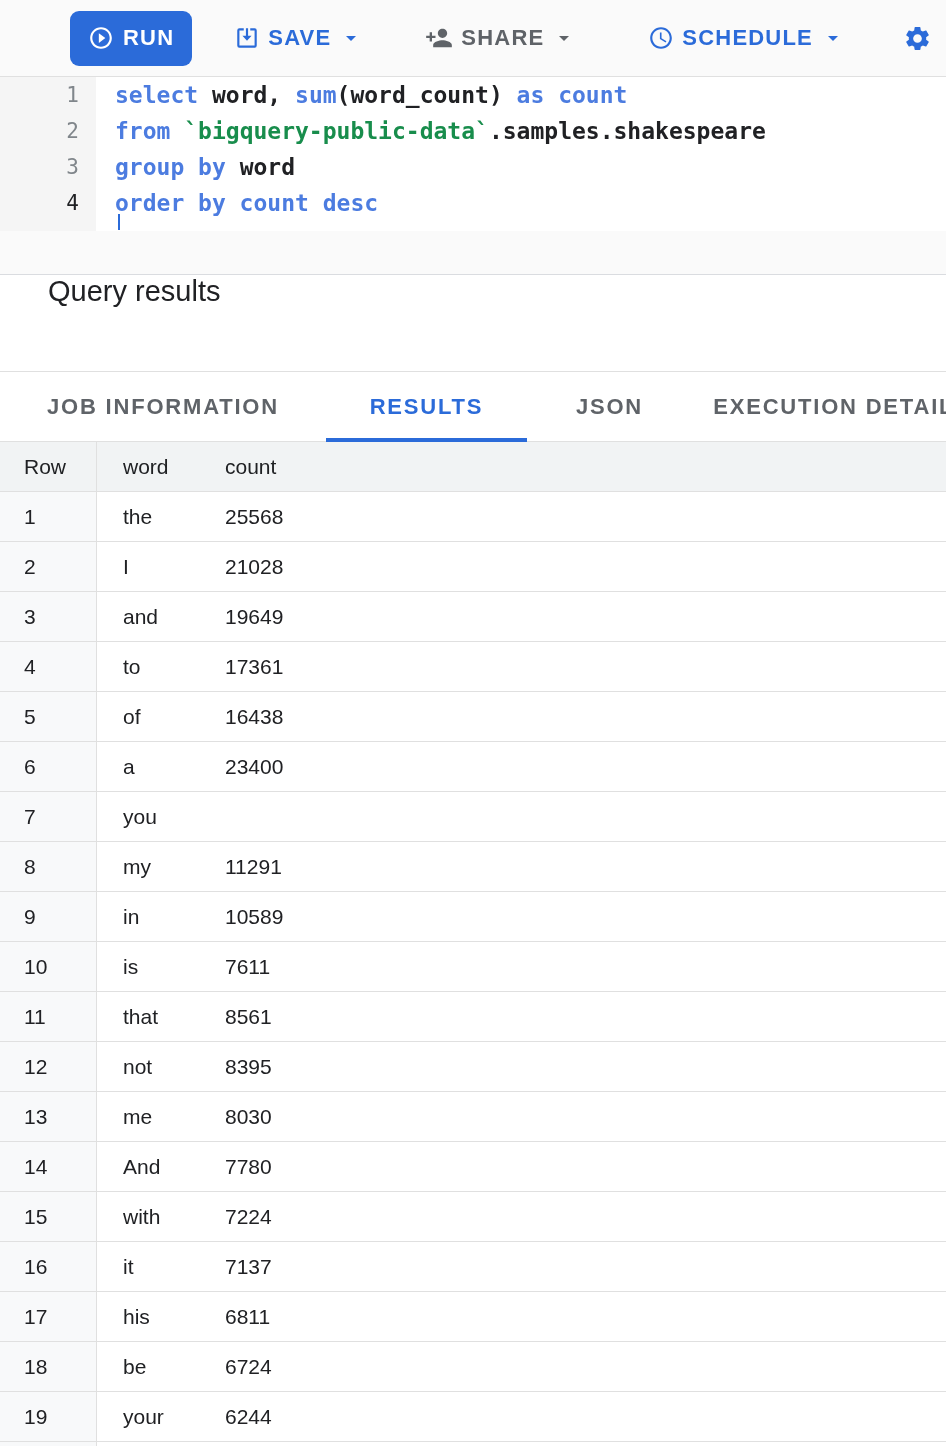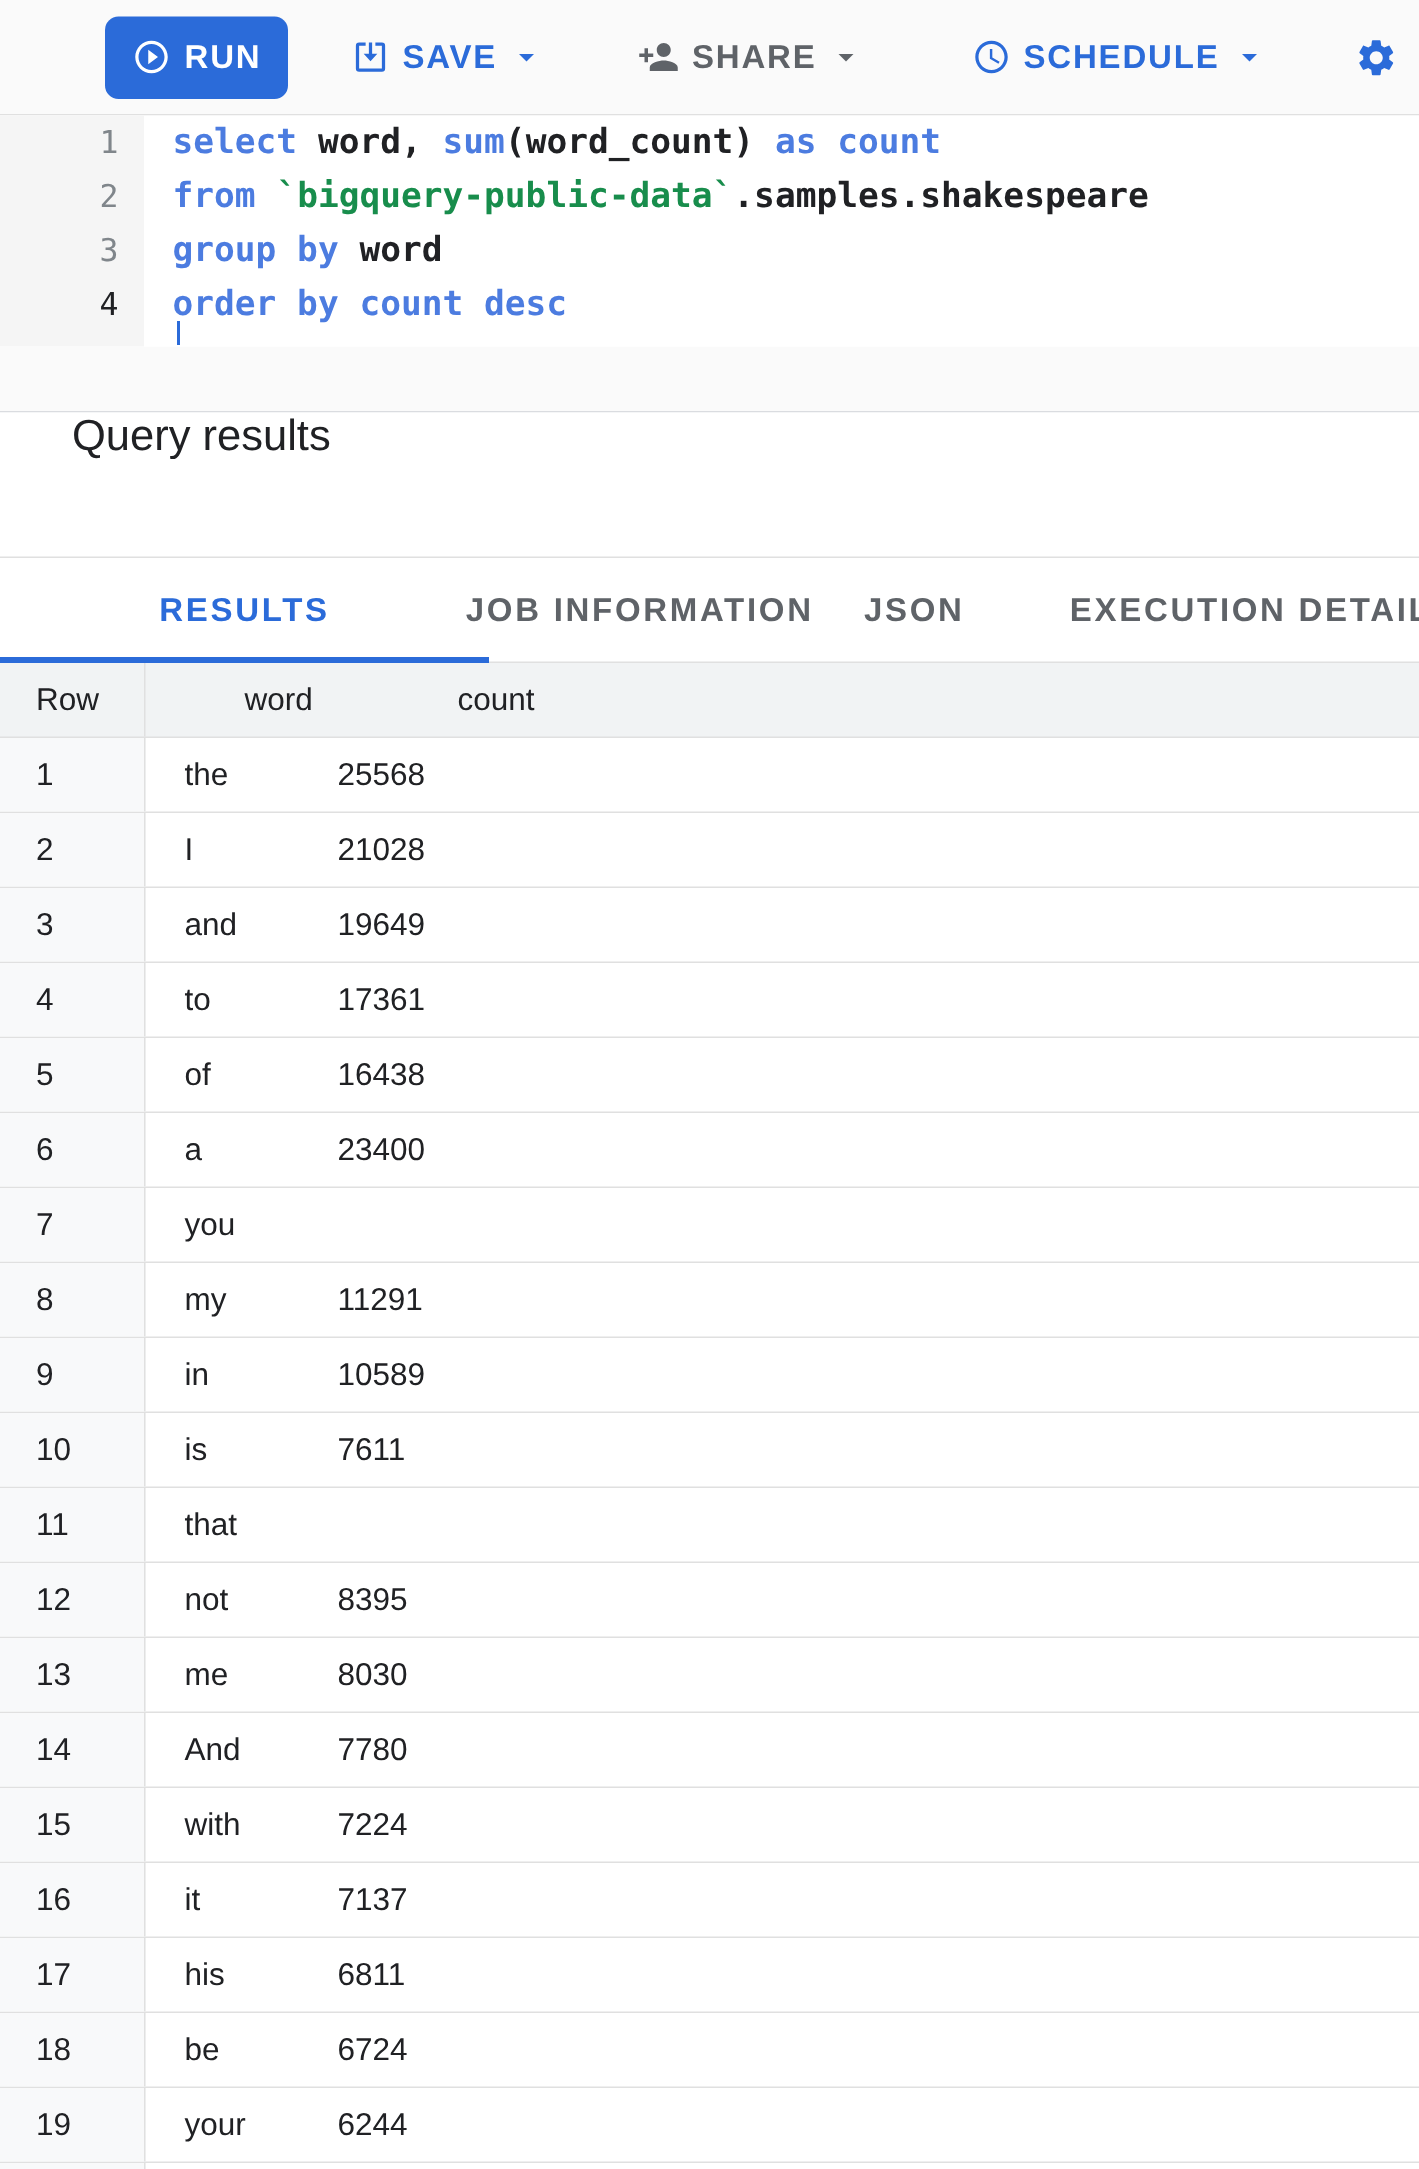--- a/index.html
+++ b/index.html
@@ -79,21 +79,21 @@
   .tab:nth-child(1){width:326px;}
   .tab:nth-child(2){width:201px;}
   .tab:nth-child(3){width:165px;}
   .tab:nth-child(4){width:300px;}
   .tab.active{color:var(--c-accent);}
   .tab.active::after{content:"";position:absolute;left:0;right:0;bottom:-1px;height:4px;background:var(--c-accent);}
 
   
   .grid-row{display:grid;grid-template-columns:97px 102px 1fr;}
   .thead{height:50px;background:var(--c-thead_bg);border-bottom:1px solid var(--c-border);
-    font-size:21px;color:var(--c-text);gap:40px;}
+    font-size:21px;color:var(--c-text);}
   .th{display:flex;align-items:center;}
   .th-row{padding-left:24px;border-right:1px solid var(--c-border);}
   .th-word,.th-count{padding-left:26px;}
   .trow{height:50px;border-bottom:1px solid var(--c-border);font-size:21px;background:#fff;}
   .td{display:flex;align-items:center;}
   .td-row{padding-left:24px;background:var(--c-rownum_bg);border-right:1px solid var(--c-border);}
   .td-word,.td-count{padding-left:26px;}
   .filler{height:10px;}
   .filler .td-row{height:10px;}
 </style>
@@ -174,25 +174,25 @@
     <div class="caret"></div>
   </div>
 
   <div class="panel-gap"></div>
 
   <div class="results-header">
     <div class="results-title">Query results</div>
   </div>
 
   <div class="tabbar" id="tabbar">
+      <div class="tab">
+    <span class="tab-label">JOB INFORMATION</span>
+  </div>
       <div class="tab active">
     <span class="tab-label">RESULTS</span>
-  </div>
-      <div class="tab">
-    <span class="tab-label">JOB INFORMATION</span>
   </div>
       <div class="tab">
     <span class="tab-label">JSON</span>
   </div>
       <div class="tab">
     <span class="tab-label">EXECUTION DETAILS</span>
   </div>
     </div>
 
   <div>
@@ -247,20 +247,21 @@
     <div class="td td-count">10589</div>
   </div>
         <div class="grid-row trow">
     <div class="td td-row">10</div>
     <div class="td td-word">is</div>
     <div class="td td-count">7611</div>
   </div>
         <div class="grid-row trow">
     <div class="td td-row">11</div>
     <div class="td td-word">that</div>
+    <div class="td td-count">8561</div>
   </div>
         <div class="grid-row trow">
     <div class="td td-row">12</div>
     <div class="td td-word">not</div>
     <div class="td td-count">8395</div>
   </div>
         <div class="grid-row trow">
     <div class="td td-row">13</div>
     <div class="td td-word">me</div>
     <div class="td td-count">8030</div>

